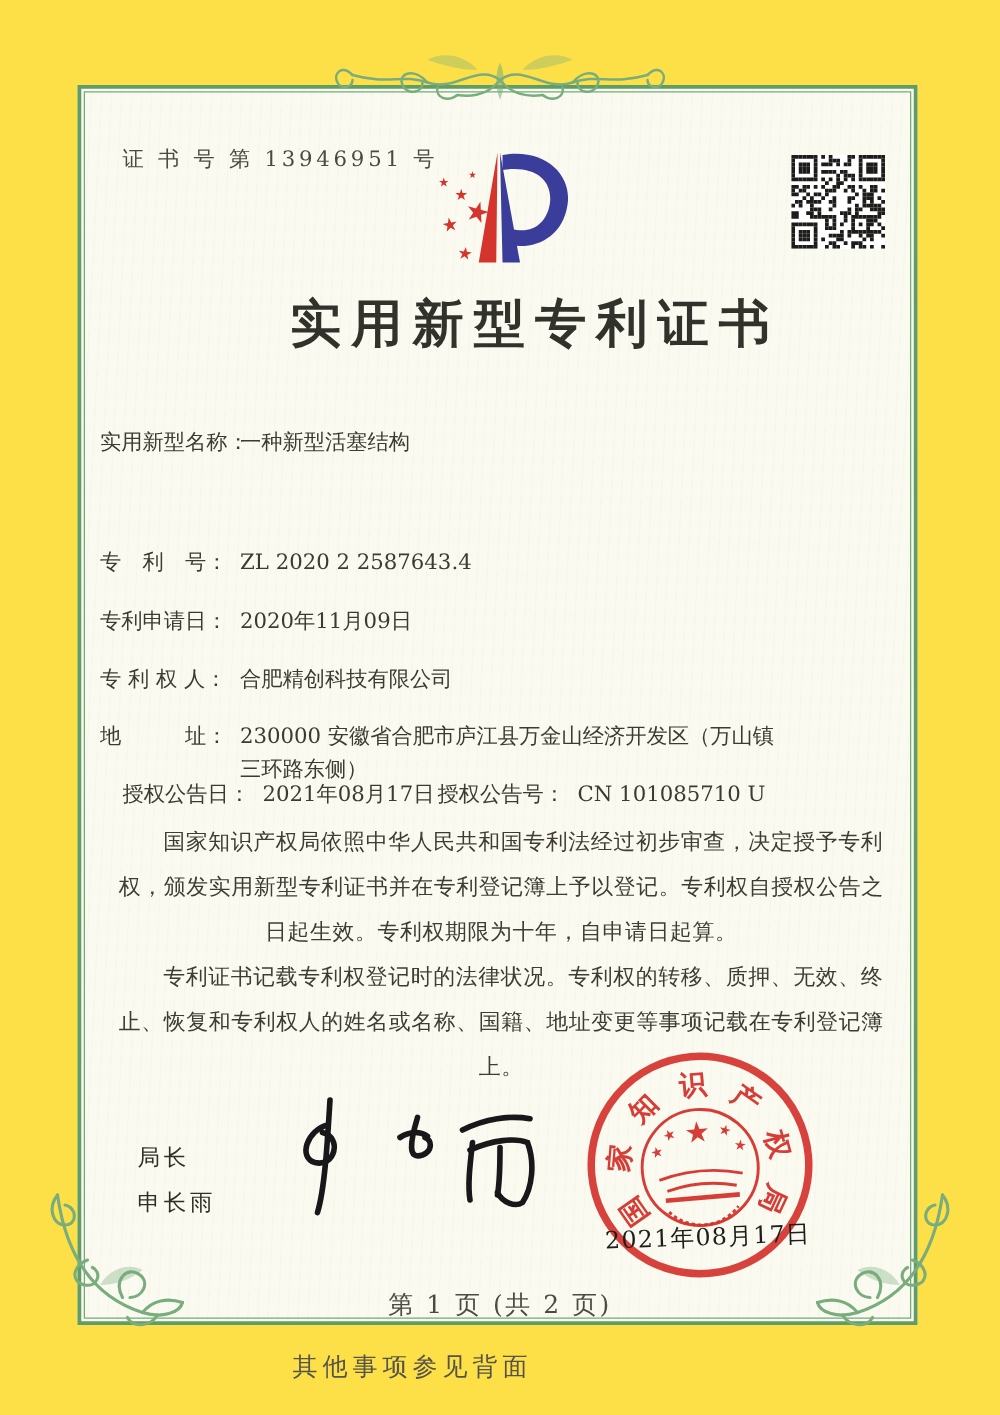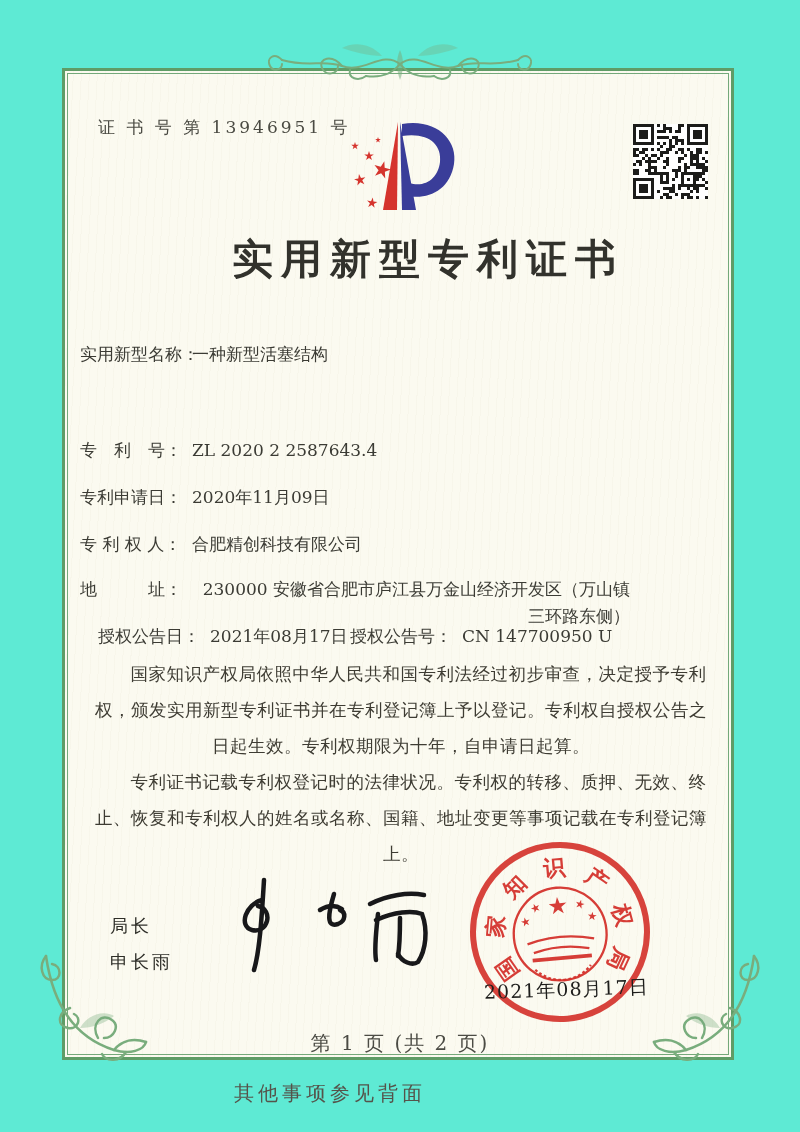--- a/index.html
+++ b/index.html
@@ -1,34 +1,34 @@
 <!DOCTYPE html>
 <html><head>
 <meta charset="utf-8">
 <style>
   html,body{margin:0;padding:0;background:#e8e8e6;}
   .page{
     position:relative;width:800px;height:1132px;margin:0 auto;
-    background:#5eead4;overflow:hidden;
+    background:#fde047;overflow:hidden;
     font-family:"DejaVu Serif","Liberation Serif",serif;
     color:#3b3b34;
   }
   .frame{
     position:absolute;left:62px;top:68px;width:672px;height:992px;
     border:3px solid #5f9c66;background:#fbfaf0;box-sizing:border-box;
     background-image:repeating-linear-gradient(93deg,rgba(185,175,135,.05) 0 1px,transparent 1px 8px);
   }
   .frame-inner{position:absolute;inset:2px;border:1px solid #74a97a;}
   .cert-no{position:absolute;left:98px;top:116px;font-size:17px;letter-spacing:3px;color:#4a4a42;}
   .title{position:absolute;left:0;top:232px;width:800px;text-align:center;
     font-size:41px;font-weight:600;letter-spacing:8px;color:#32322c;padding-left:28px;}
   .field-row{position:absolute;left:80px;width:606px;font-size:17px;line-height:27px;}
   .flabel{display:inline-block;width:112px;white-space:pre;vertical-align:top;}
   .fvalue{display:inline-block;vertical-align:top;}
-  .fvalue.addr{width:438px;text-align:right;}
+  .fvalue.addr{width:438px;}
   .grant-row{position:absolute;left:98px;top:623px;width:640px;font-size:17px;line-height:27px;}
   .grant-row .v1{display:inline-block;width:140px;vertical-align:top;}
   .paras{position:absolute;left:95px;top:656px;width:612px;font-size:17.5px;line-height:36px;color:#3e3c33;text-align:center;}
   .paras p{margin:0;text-indent:2em;letter-spacing:.5px;}
   .officer{position:absolute;left:110px;font-size:18px;letter-spacing:3px;color:#2e2e28;}
   .officer.t1{top:914px;} .officer.t2{top:950px;}
   .sig-svg{position:absolute;left:210px;top:870px;}
   .seal{position:absolute;left:470px;top:842px;width:180px;height:180px;
     border:6px solid rgba(212,51,44,.92);border-radius:50%;box-sizing:border-box;
     transform:rotate(-5deg);}
@@ -427,21 +427,21 @@
     <span class="flabel">专利申请日：</span><span class="fvalue">2020年11月09日</span>
   </div>
   <div class="field-row" style="top:531px">
     <span class="flabel">专 利 权 人：</span><span class="fvalue">合肥精创科技有限公司</span>
   </div>
   <div class="field-row" style="top:576px">
     <span class="flabel">地　　　址：</span><span class="fvalue addr">230000 安徽省合肥市庐江县万金山经济开发区（万山镇三环路东侧）</span>
   </div>
 
   <div class="grant-row">
-    <span class="flabel">授权公告日：</span><span class="v1">2021年08月17日</span><span class="flabel">授权公告号：</span><span>CN 147700950 U</span>
+    <span class="flabel">授权公告日：</span><span class="v1">2021年08月17日</span><span class="flabel">授权公告号：</span><span>CN 101085710 U</span>
   </div>
 
   <div class="paras">
     <p>国家知识产权局依照中华人民共和国专利法经过初步审查，决定授予专利权，颁发实用新型专利证书并在专利登记簿上予以登记。专利权自授权公告之日起生效。专利权期限为十年，自申请日起算。</p>
     <p>专利证书记载专利权登记时的法律状况。专利权的转移、质押、无效、终止、恢复和专利权人的姓名或名称、国籍、地址变更等事项记载在专利登记簿上。</p>
   </div>
 
   <div class="officer t1">局长</div>
   <div class="officer t2">申长雨</div>
 

